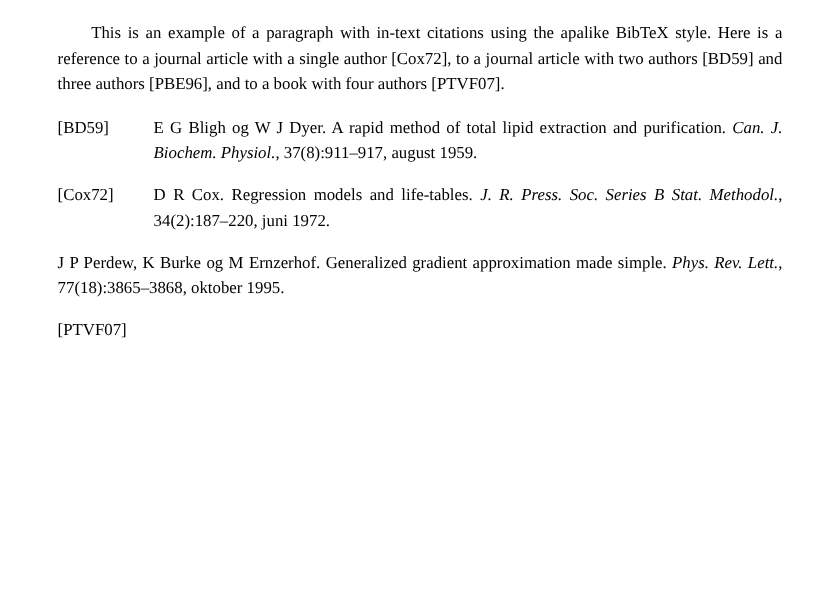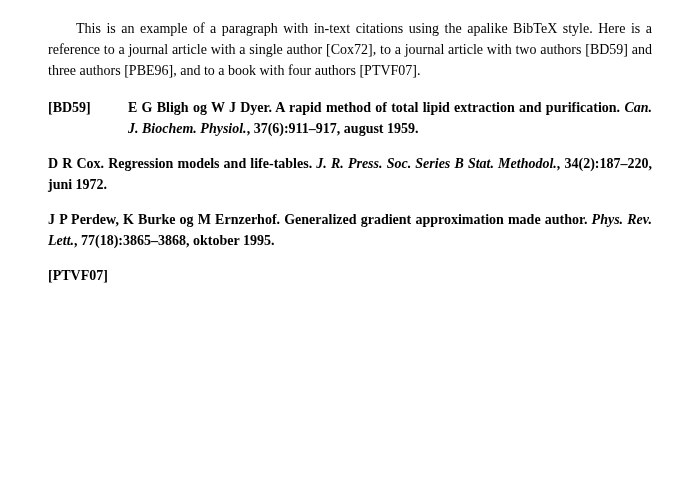--- a/index.html
+++ b/index.html
@@ -19,21 +19,20 @@
       padding: 18px 48px 24px 48px;
     }
 
     .intro-paragraph {
       text-indent: 2em;
       text-align: justify;
     }
 
     .bibliography {
       margin-top: 16px;
-      font-weight: bold;
     }
 
     .bib-entry {
       display: flex;
       margin-bottom: 14px;
       text-align: justify;
     }
 
     .bib-key {
       min-width: 80px;
@@ -53,33 +52,34 @@
 </head>
 <body>
 
 <p class="intro-paragraph">This is an example of a paragraph with in-text citations using the apalike BibTeX style.  Here is a reference to a journal article with a single author [Cox72], to a journal article with two authors [BD59] and three authors [PBE96], and to a book with four authors [PTVF07].</p>
 
 <div class="bibliography">
 
   <div class="bib-entry">
     <span class="bib-key">[BD59]</span>
     <div class="bib-content">
-      <span>E G Bligh og W J Dyer.  A rapid method of total lipid extraction and purification. </span><em>Can. J. Biochem. Physiol.</em><span>, 37(6):911–917, august 1959.</span>
+      <span>E G Bligh og W J Dyer.  A rapid method of total lipid extraction and purification. </span><em>Can. J. Biochem. Physiol.</em><span>, 37(8):911–917, august 1959.</span>
     </div>
   </div>
 
   <div class="bib-entry">
+    <span class="bib-key">[Cox72]</span>
     <div class="bib-content">
       <span>D R Cox.  Regression models and life-tables. </span><em>J. R. Press. Soc. Series B Stat. Methodol.</em><span>, 34(2):187–220, juni 1972.</span>
     </div>
   </div>
 
   <div class="bib-entry">
     <div class="bib-content">
-      <span>J P Perdew, K Burke og M Ernzerhof.  Generalized gradient approximation made author. </span><em>Phys. Rev. Lett.</em><span>, 77(18):3865–3868, oktober 1995.</span>
+      <span>J P Perdew, K Burke og M Ernzerhof.  Generalized gradient approximation made simple. </span><em>Phys. Rev. Lett.</em><span>, 77(18):3865–3868, oktober 1995.</span>
     </div>
   </div>
 
   <div class="bib-entry">
     <span class="bib-key">[PTVF07]</span>
   </div>
 
 </div>
 
 </body></html>

